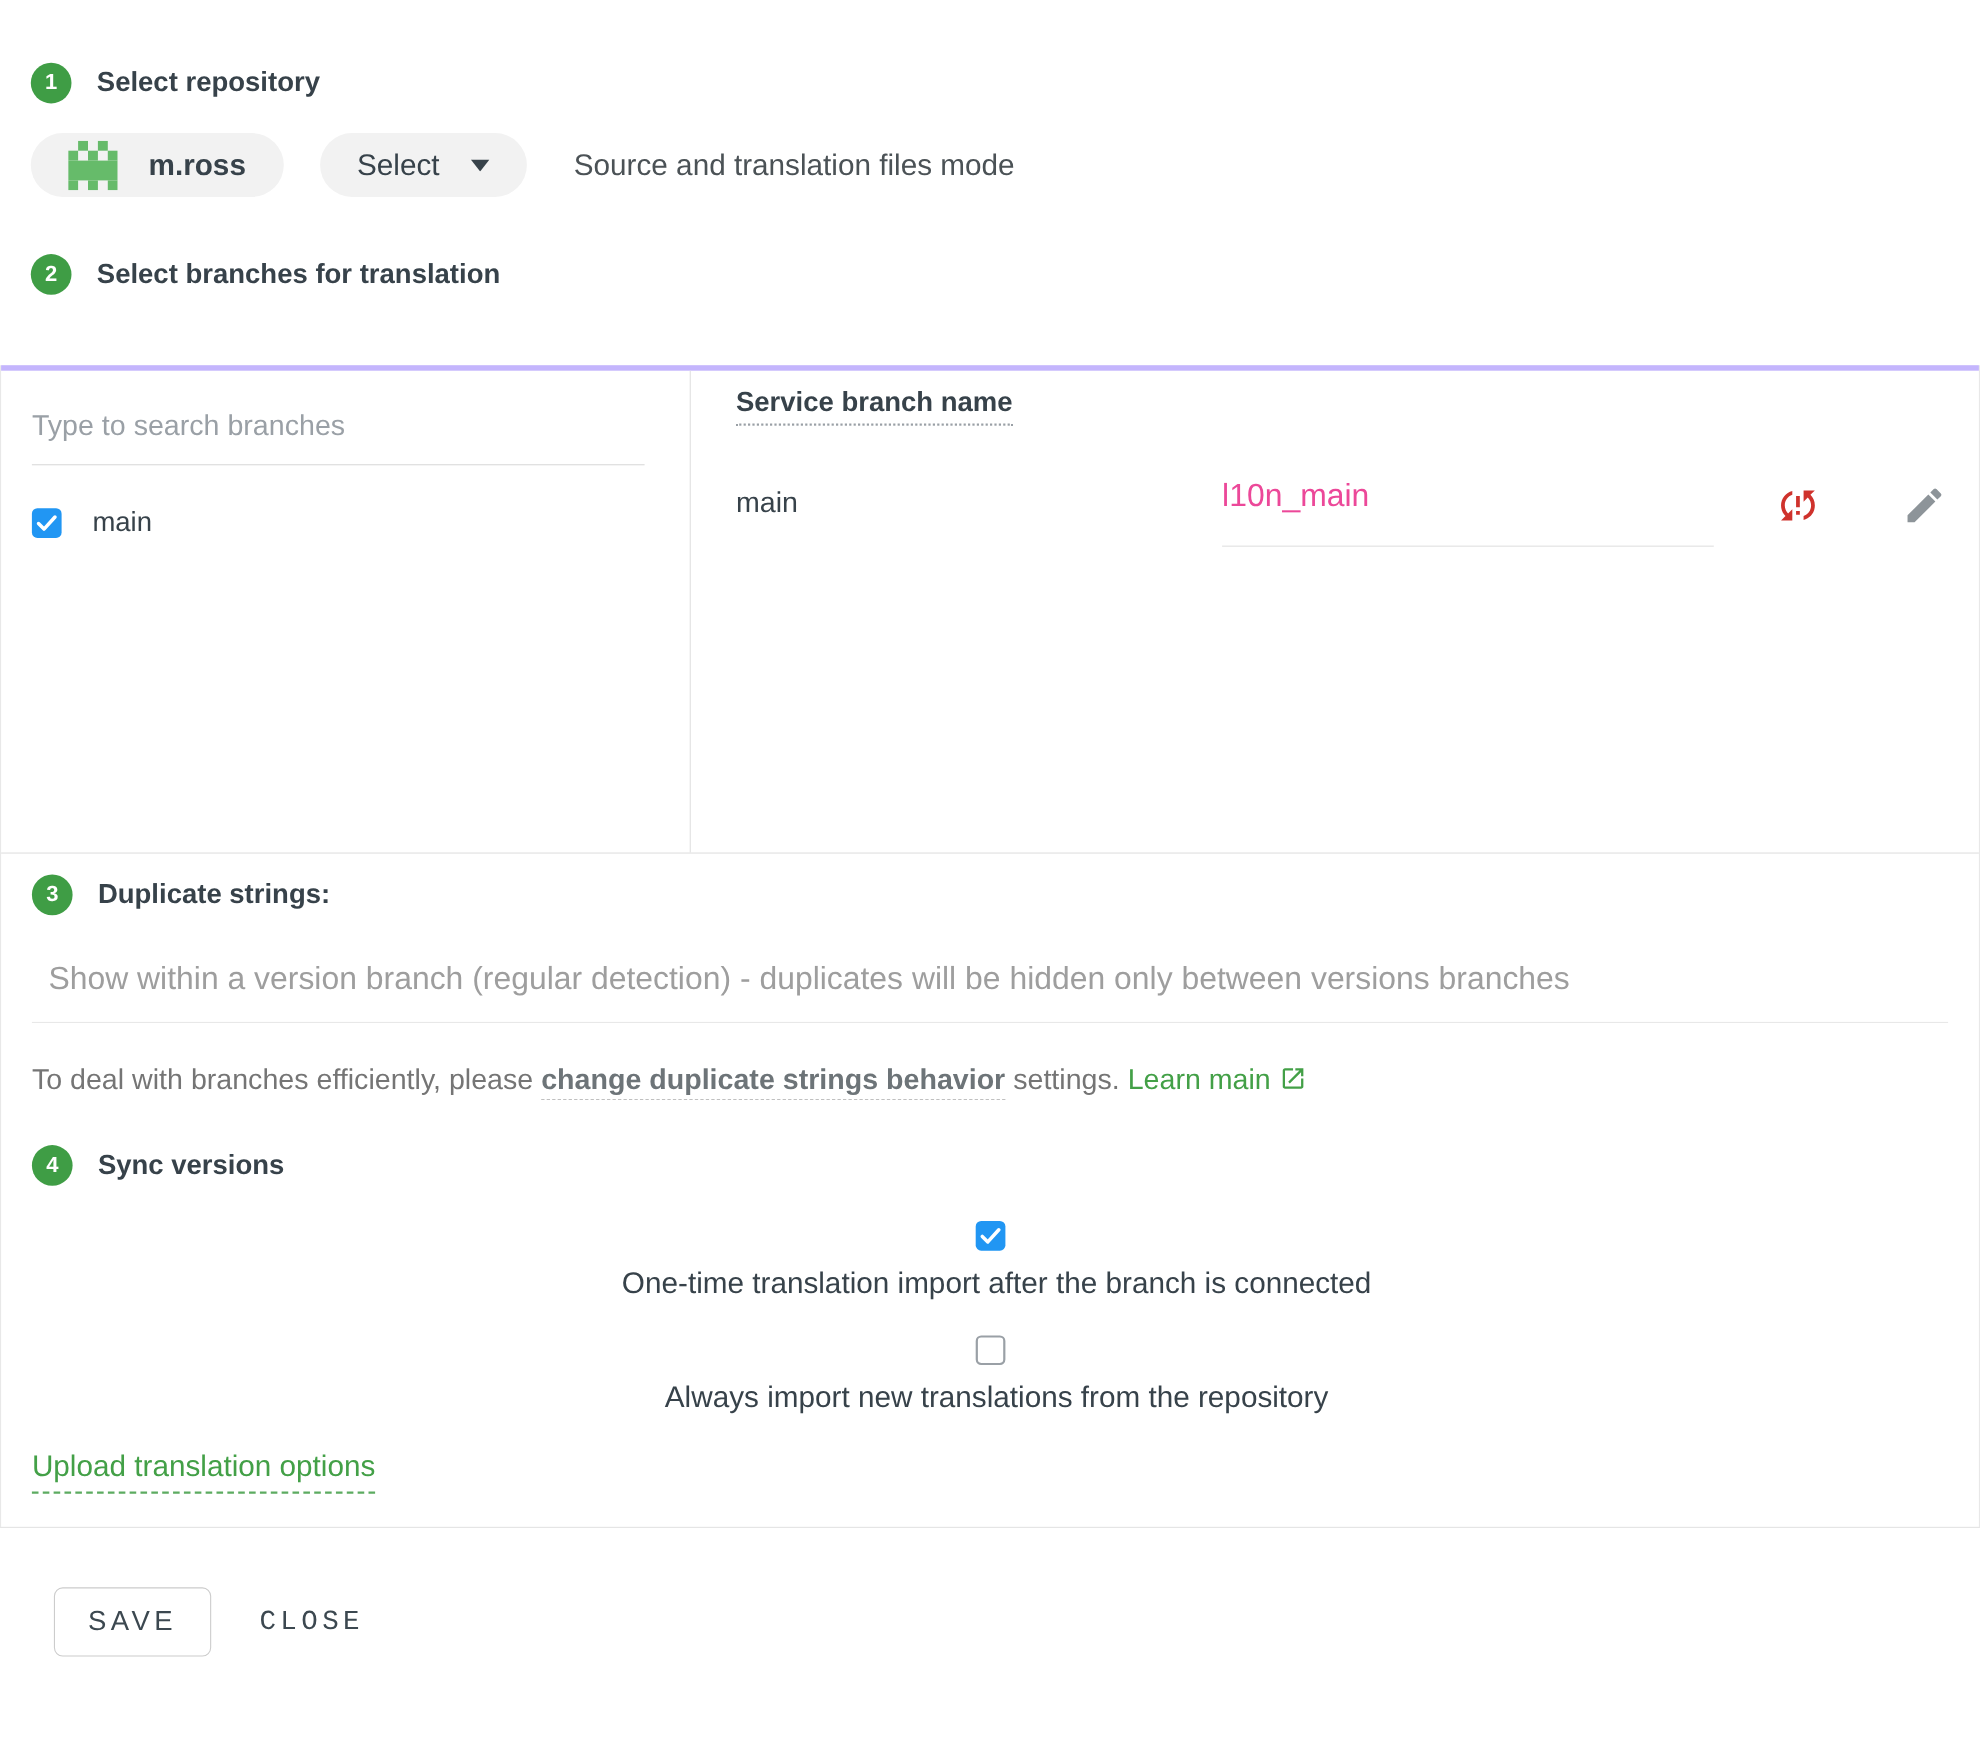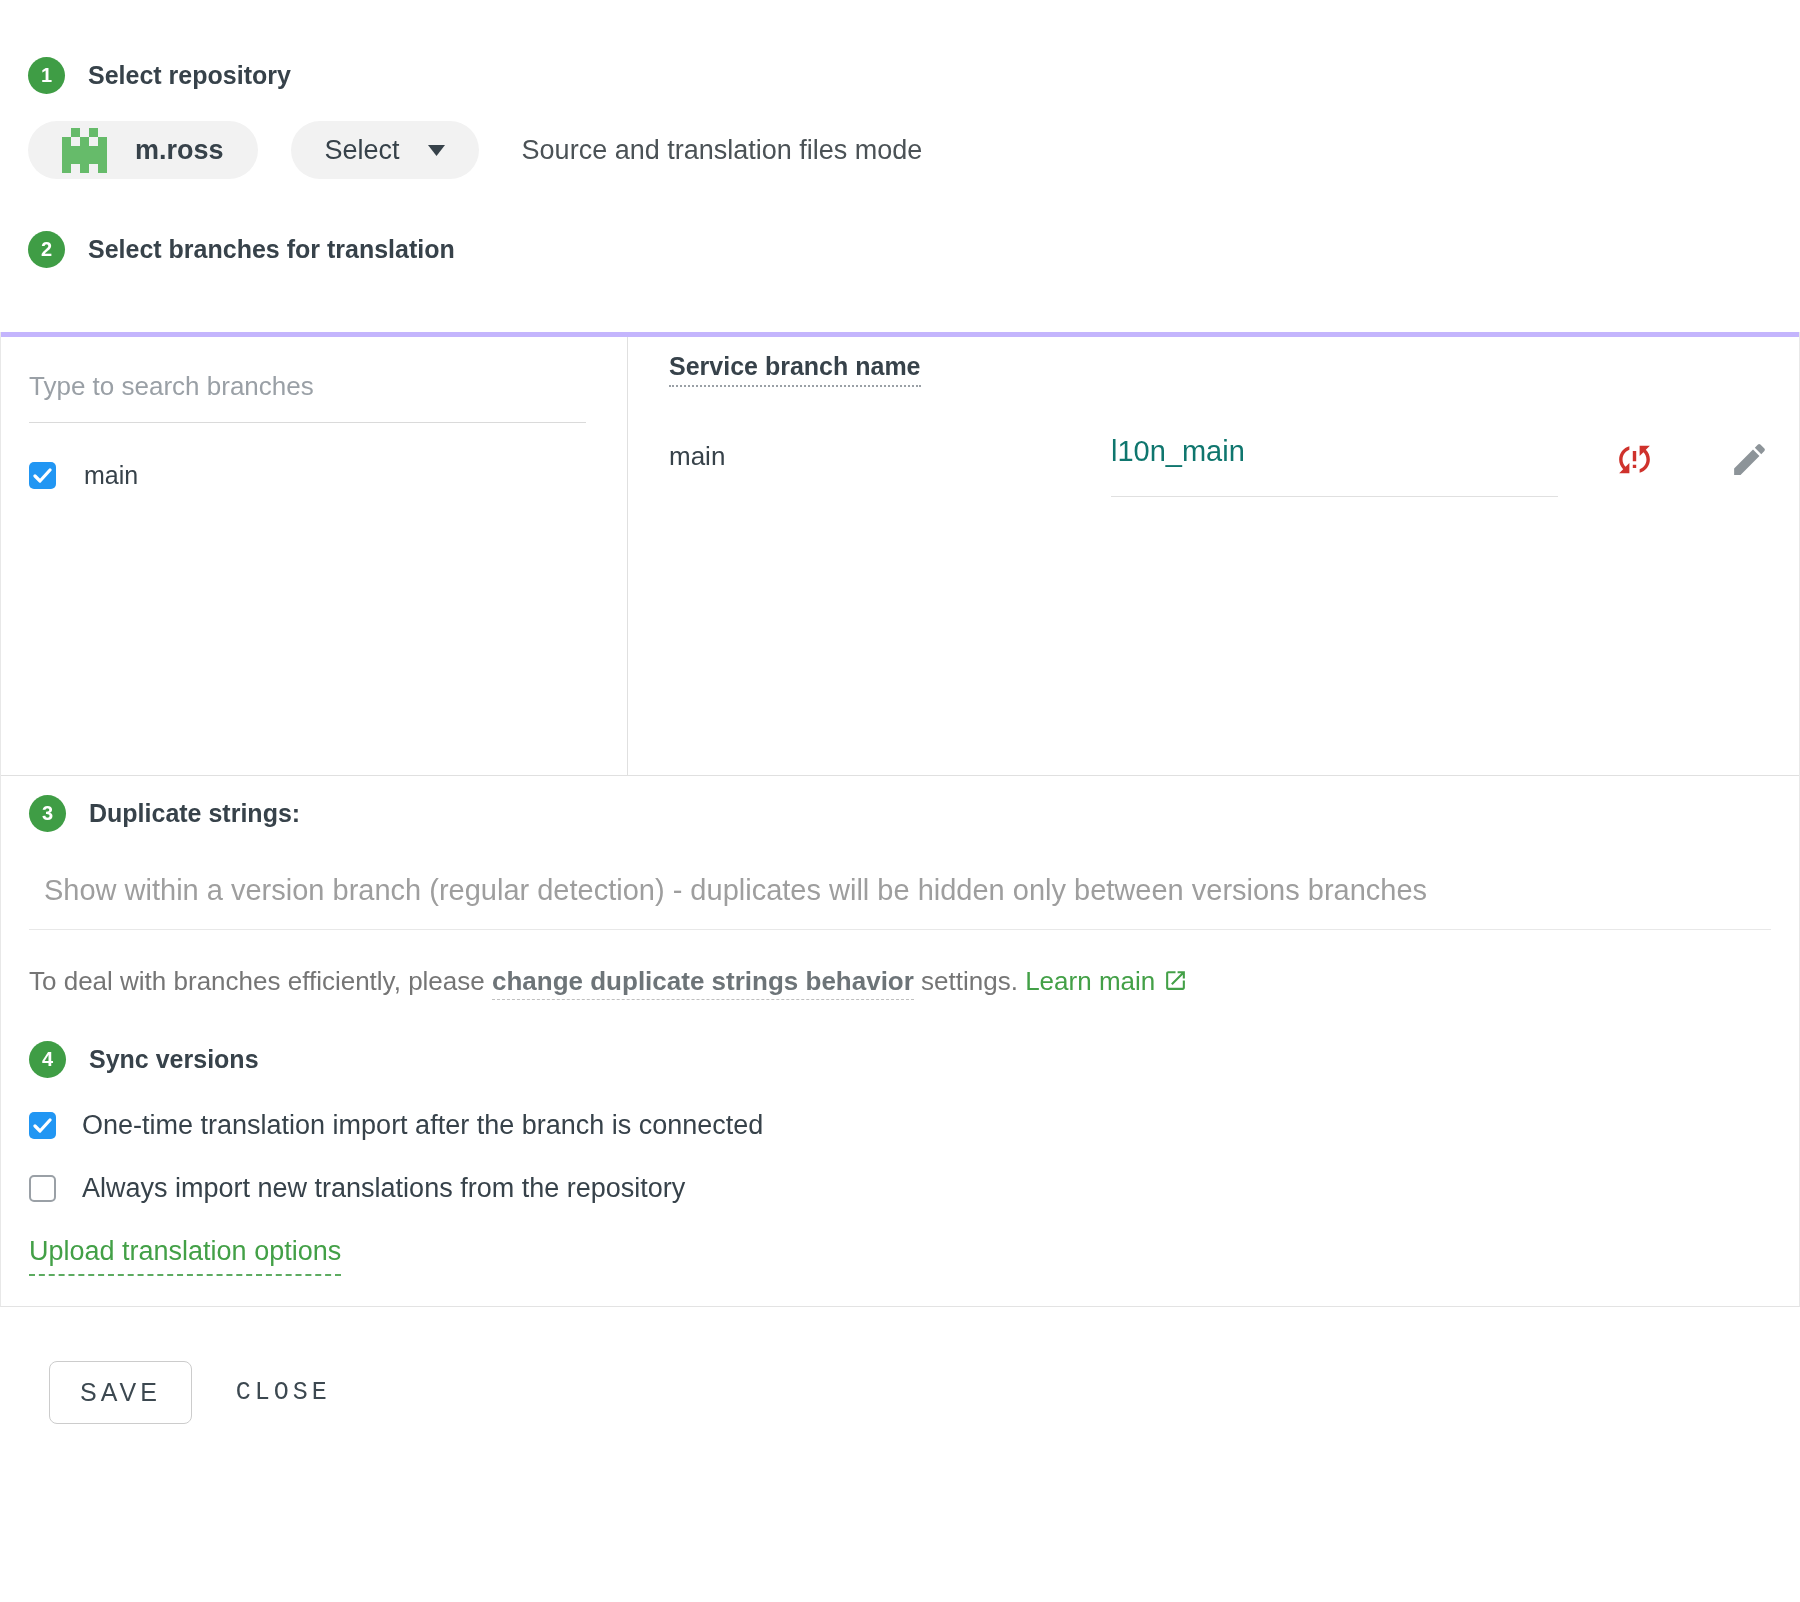--- a/index.html
+++ b/index.html
@@ -75,39 +75,39 @@
   .right-pane { flex:1; padding:15px 0 0 41px; }
   .table-head { display:flex; }
   .col-branch { width:442px; }
   .th { font-size:25px; font-weight:bold; color:#37424a; }
   .th-tooltip { border-bottom:2px dotted #9aa0a6; padding-bottom:4px; cursor:help; display:inline-block; }
   .table-row { display:flex; margin-top:46px; align-items:flex-start; }
   .cell-branch { font-size:26px; color:#37424a; padding-top:8px; }
   .service-input {
     width:447px; border:none; outline:none; background:transparent;
     border-bottom:1px solid #e0e0e0;
-    font-size:29px; color:#0f766e;
+    font-size:29px; color:#ec4899;
     padding:2px 0 28px 0; font-family:inherit;
   }
   .row-icons { display:flex; align-items:center; margin-left:56px; gap:74px; padding-top:6px; }
   .icon-24 { width:41px; height:41px; display:block; }
 
   
   .sec3 { padding-top:19px; }
   .dup-select { margin-top:42px; cursor:pointer; border-bottom:1px solid #e8e8e8; padding:0 0 22px 15px; }
   .dup-select-text { font-size:29px; color:#9e9e9e; }
   .helper { margin-top:36px; font-size:26px; color:#757575; }
   .helper b { color:#6d7478; }
   .tooltip-trigger { border-bottom:1px dashed #c0c0c0; padding-bottom:3px; cursor:help; }
   .learn-more { color:#43a047; text-decoration:none; cursor:pointer; white-space:nowrap; }
   .ext-icon { width:25px; height:25px; vertical-align:-3px; margin-left:8px; }
 
   
   .sec4 { padding-top:44px; }
-  .sync-row { display:flex; align-items:center; gap:14px; margin-top:32px; cursor:pointer; }
+  .sync-row { display:flex; align-items:center; gap:14px; margin-top:32px; cursor:pointer;flex-direction:column; }
   .sync-row .checkbox { margin-left:0; }
   .sync-label { font-size:27px; color:#37424a; margin-left:12px; }
   .upload-link {
     display:inline-block; margin-top:32px; margin-bottom:30px;
     font-size:27px; color:#43a047; cursor:pointer;
     border-bottom:2px dashed #5cab60; padding-bottom:7px;
     text-decoration:none;
   }
 
   

